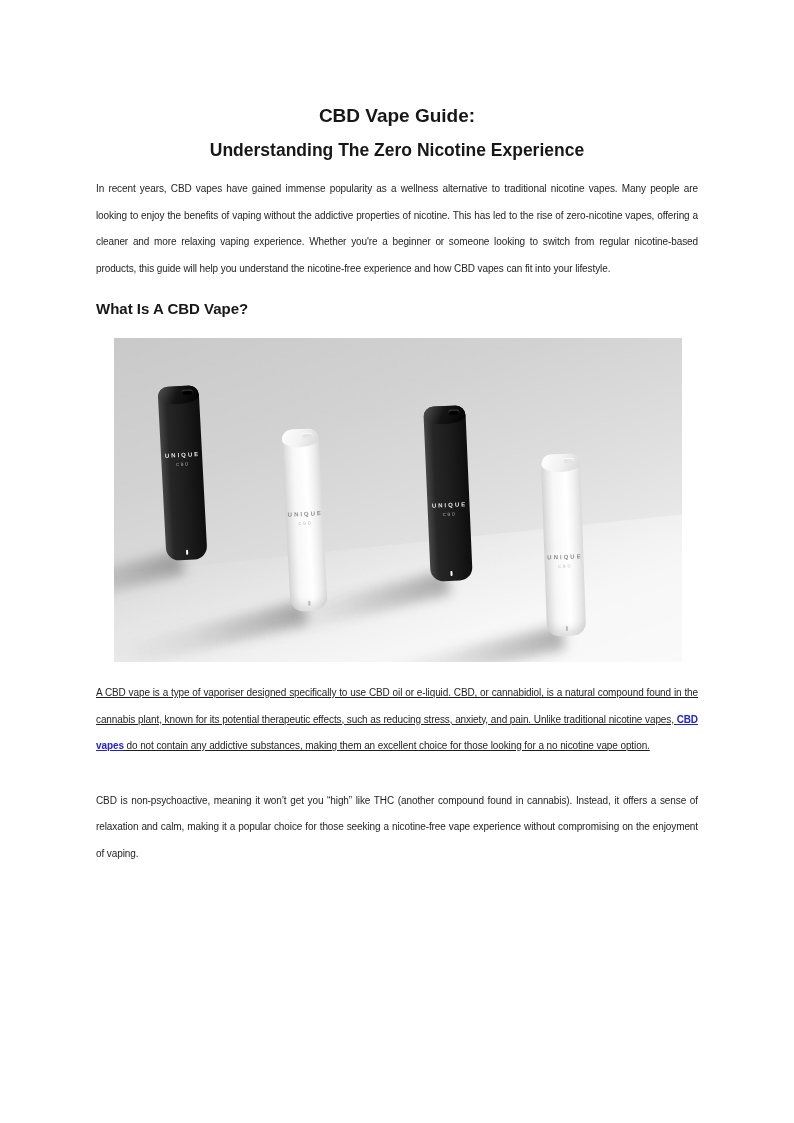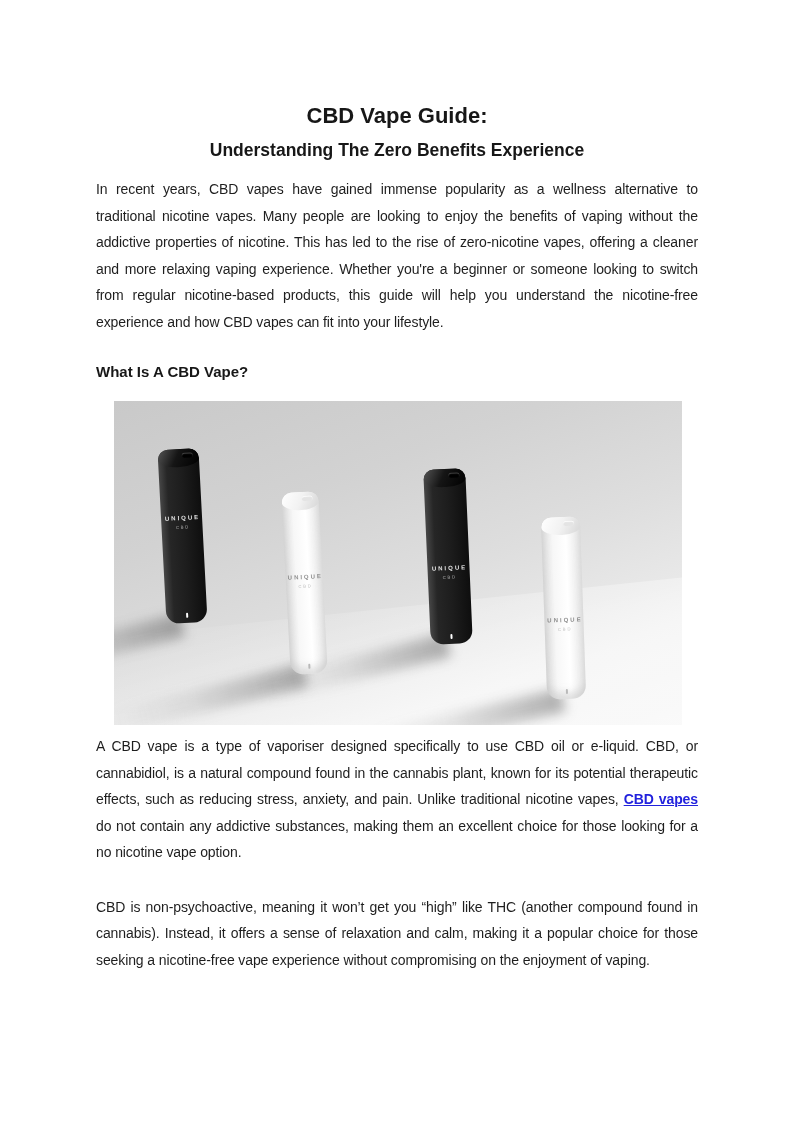--- a/index.html
+++ b/index.html
@@ -1,29 +1,29 @@
 <!DOCTYPE html>
 <html><head>
 <meta charset="utf-8">
 <style>
   * { margin:0; padding:0; box-sizing:border-box; }
   html,body { width:794px; height:1123px; background:#ffffff; overflow:hidden; }
   body { font-family:"Liberation Sans", sans-serif; color:#1b1b1b; }
   .page { width:794px; height:1123px; padding:0 96px; }
 
-  .doc-title   { margin-top:100px; text-align:center; font-weight:bold; font-size:22px; line-height:32px; color:#171717; }
+  .doc-title   { margin-top:100px; text-align:center; font-weight:bold; font-size:19px; line-height:32px; color:#171717; }
   .doc-subtitle{ text-align:center; font-weight:bold; font-size:17.5px; line-height:26px; margin-top:5px; color:#171717; }
 
-  p.body-par { font-size:14px; line-height:26.5px; text-align:justify; letter-spacing:-0.1px; color:#1e1e1e; }
+  p.body-par { font-size:10px; line-height:26.5px; text-align:justify; letter-spacing:-0.1px; color:#1e1e1e; }
   .intro   { margin-top:13px; }
-  .after-photo { margin-top:8px; }
+  .after-photo { margin-top:18px;text-decoration:underline; }
   .mid-gap { margin-top:28px; }
 
   .sec-heading { font-size:15px; font-weight:bold; color:#171717; line-height:20px; }
-  .h-what { margin-top:27px; }
+  .h-what { margin-top:17px; }
   .h-benefits { margin-top:18px; }
 
   a.doc-link { color:#2222dd; font-weight:bold; text-decoration:underline; }
 
   
   .photo { position:relative; margin-top:19px; margin-left:18px; width:568px; height:324px; overflow:hidden;
            background:linear-gradient(160deg,#c9c9c9 0%,#d2d2d2 30%,#dedede 55%,#ededed 80%,#f3f3f3 100%); }
   .floor-glow { position:absolute; left:-40px; bottom:-30px; width:700px; height:150px;
            background:linear-gradient(170deg, rgba(255,255,255,0) 0%, rgba(255,255,255,0.55) 60%); transform:rotate(-6deg); }
 
@@ -62,21 +62,21 @@
   .led { position:absolute; bottom:5px; left:50%; margin-left:-1px; width:2px; height:5px; border-radius:1px; }
   .black .led { background:#ffffff; }
   .white .led { background:#b9b9b9; }
 </style>
 </head>
 <body>
 
 <div class="page">
 
   <h1 class="doc-title">CBD Vape Guide:</h1>
-  <h2 class="doc-subtitle">Understanding The Zero Benefits Experience</h2>
+  <h2 class="doc-subtitle">Understanding The Zero Nicotine Experience</h2>
 
   <p class="body-par intro">In recent years, CBD vapes have gained immense popularity as a wellness alternative to traditional nicotine vapes. Many people are looking to enjoy the benefits of vaping without the addictive properties of nicotine. This has led to the rise of zero-nicotine vapes, offering a cleaner and more relaxing vaping experience. Whether you're a beginner or someone looking to switch from regular nicotine-based products, this guide will help you understand the nicotine-free experience and how CBD vapes can fit into your lifestyle.</p>
 
   <div class="sec-heading h-what">What Is A CBD Vape?</div>
 
   <div class="photo">
     <div class="floor-glow"></div>
     <div class="shadow s1"></div>
     <div class="shadow s2"></div>
     <div class="shadow s3"></div>

